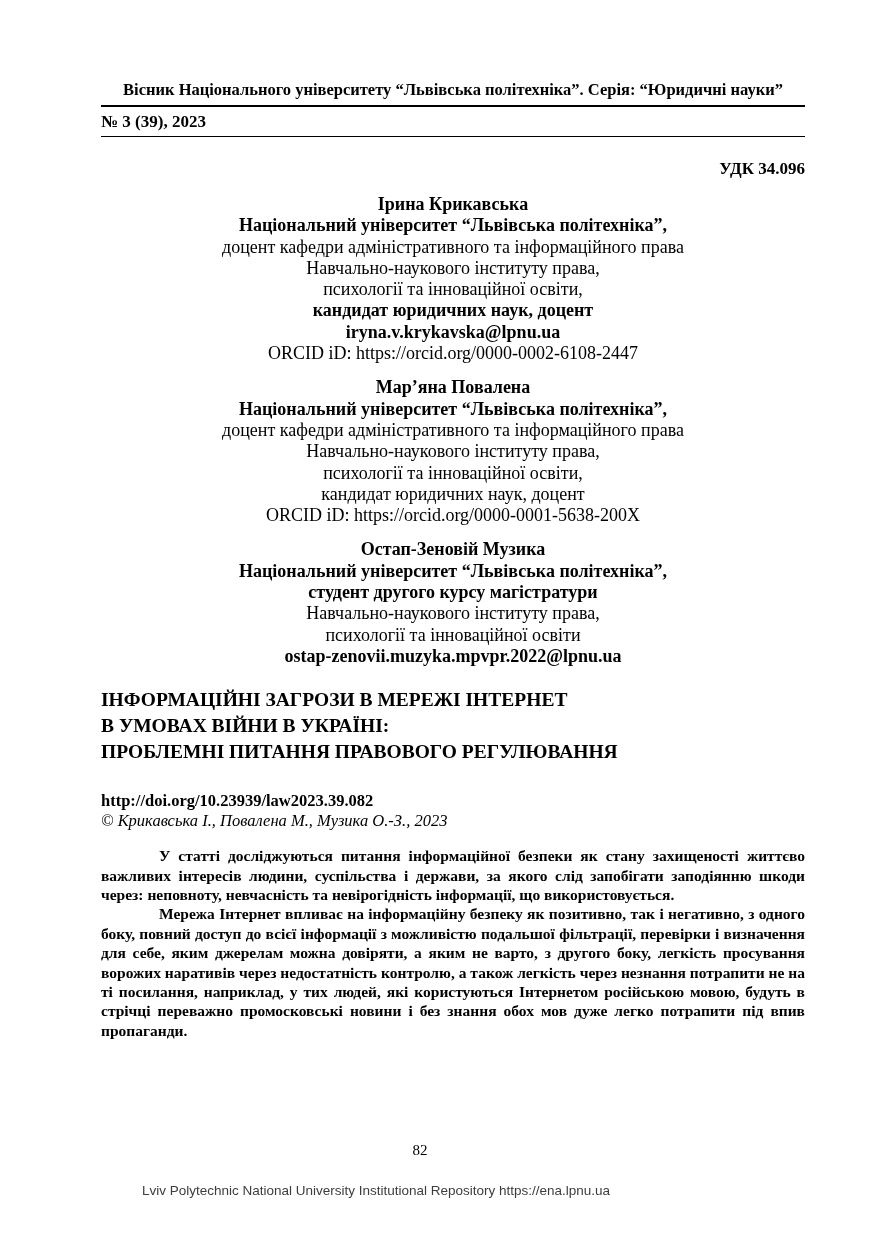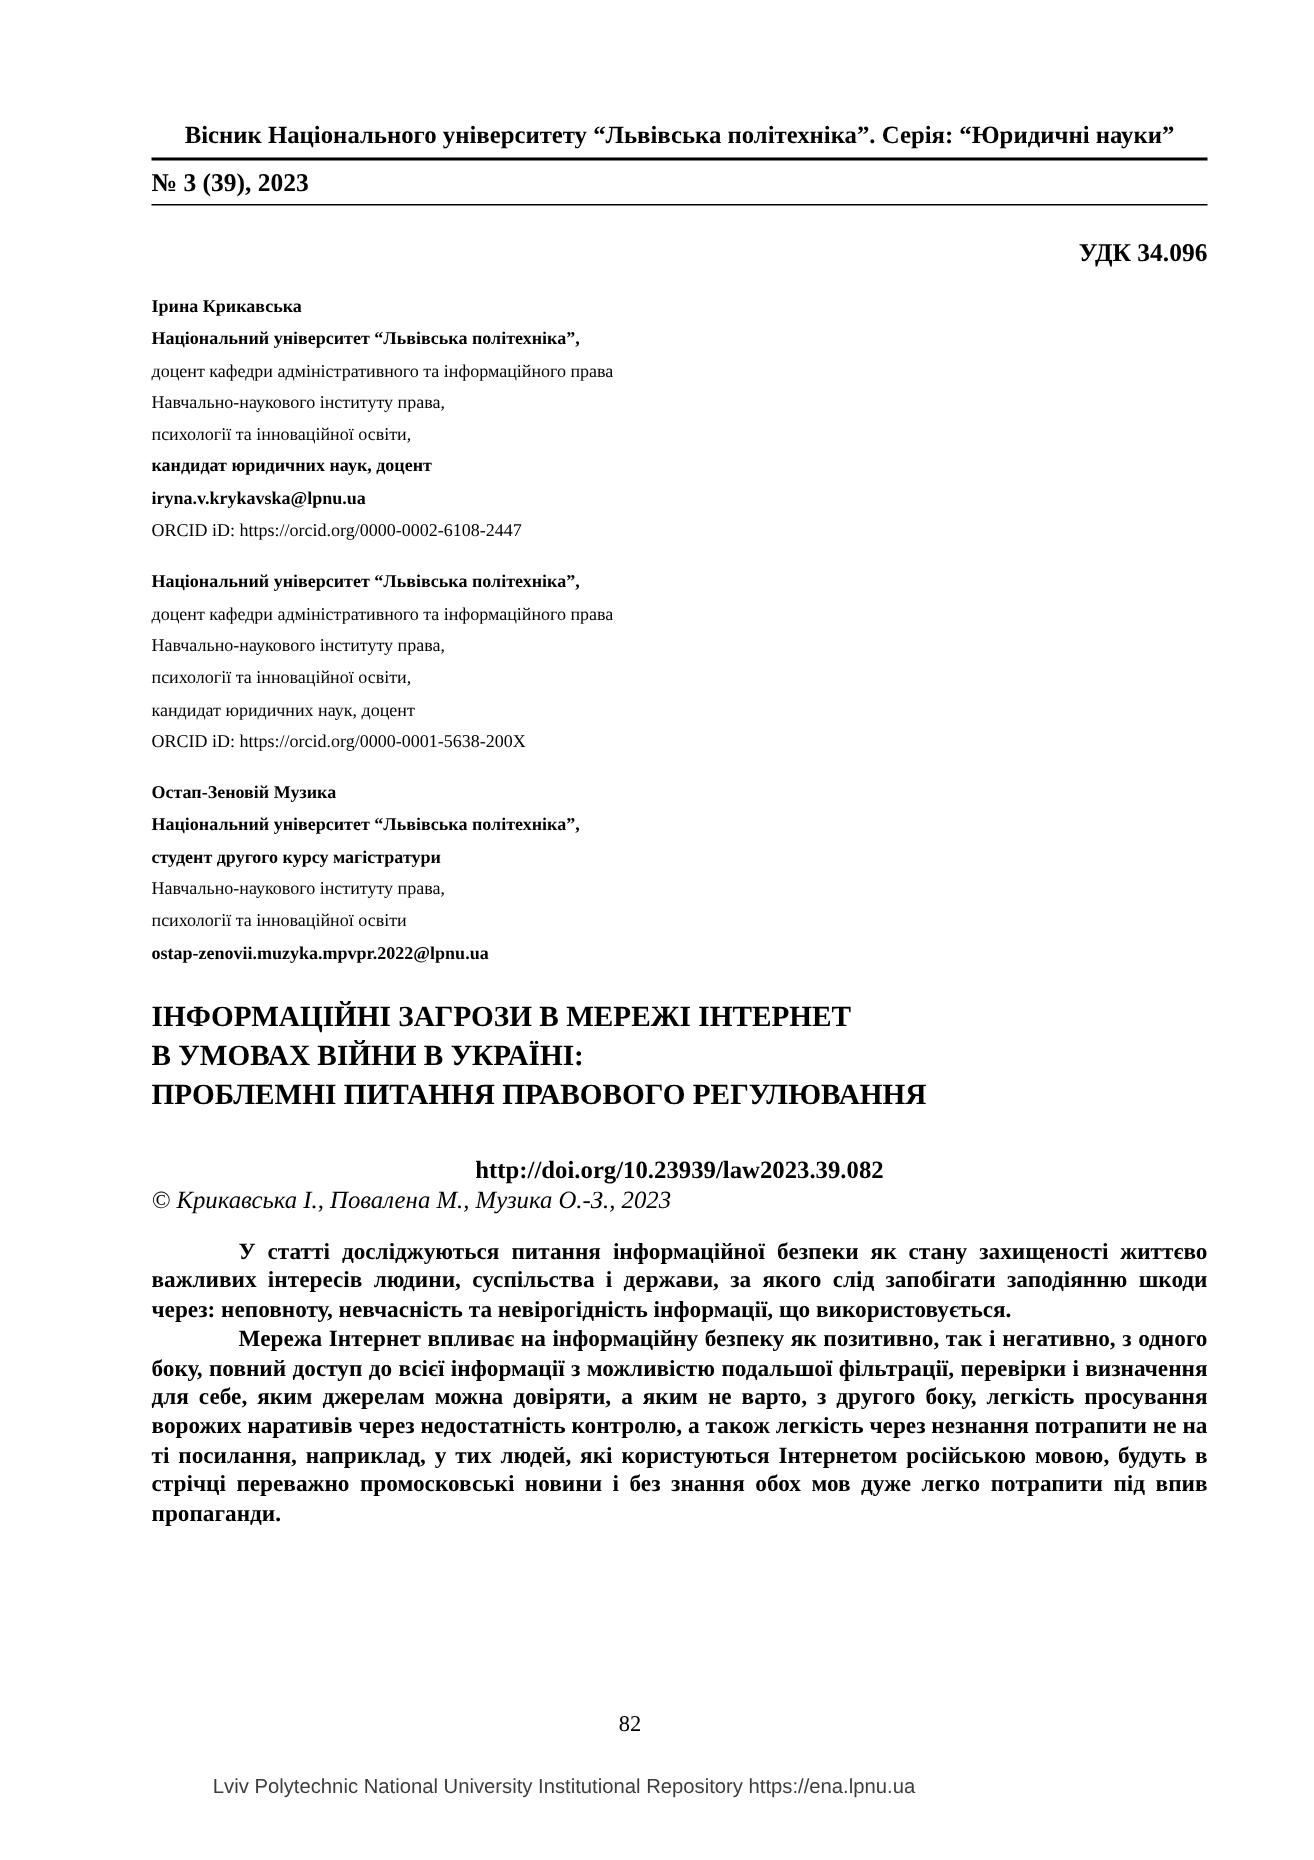--- a/index.html
+++ b/index.html
@@ -37,39 +37,38 @@
     padding: 4px 0 3px 0;
     border-bottom: 1.7px solid #000;
   }
   .udc {
     text-align: right;
     font-weight: bold;
     font-size: 17px;
     margin-top: 22px;
   }
   .author-block {
-    text-align: left;
-    font-size: 12px;
+    text-align: center;
+    font-size: 18px;
     line-height: 21.3px;
   }
   .author-block.first { margin-top: 15px; }
   .author-block.next  { margin-top: 13px; }
   .author-block .b { font-weight: bold; }
   .article-title {
     margin-top: 20px;
     text-align: left;
     font-weight: bold;
     font-size: 19.5px;
     line-height: 26px;
   }
   .doi-line {
     margin-top: 26px;
     font-weight: bold;
     font-size: 16.5px;
-    text-align: center;
   }
   .copyright-line {
     font-style: italic;
     font-size: 16.5px;
   }
   .abstract {
     margin-top: 15px;
   }
   .abstract p {
     margin: 0;
@@ -115,20 +114,21 @@
     <div class="b">Національний університет “Львівська політехніка”,</div>
     <div>доцент кафедри адміністративного та інформаційного права</div>
     <div>Навчально-наукового інституту права,</div>
     <div>психології та інноваційної освіти,</div>
     <div class="b">кандидат юридичних наук, доцент</div>
     <div class="b">iryna.v.krykavska@lpnu.ua</div>
     <div>ORCID iD: https://orcid.org/0000-0002-6108-2447</div>
   </div>
 
   <div class="author-block next">
+    <div class="b">Мар’яна Повалена</div>
     <div class="b">Національний університет “Львівська політехніка”,</div>
     <div>доцент кафедри адміністративного та інформаційного права</div>
     <div>Навчально-наукового інституту права,</div>
     <div>психології та інноваційної освіти,</div>
     <div>кандидат юридичних наук, доцент</div>
     <div>ORCID iD: https://orcid.org/0000-0001-5638-200X</div>
   </div>
 
   <div class="author-block next">
     <div class="b">Остап-Зеновій Музика</div>

